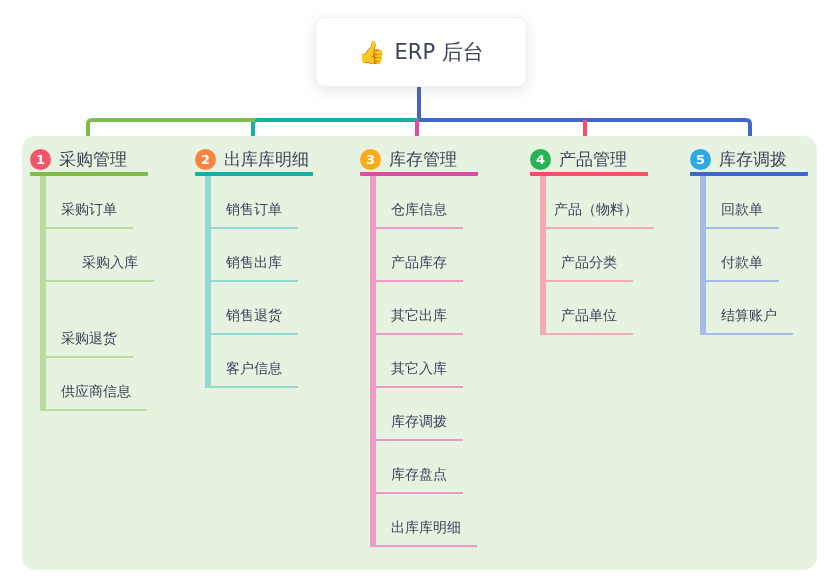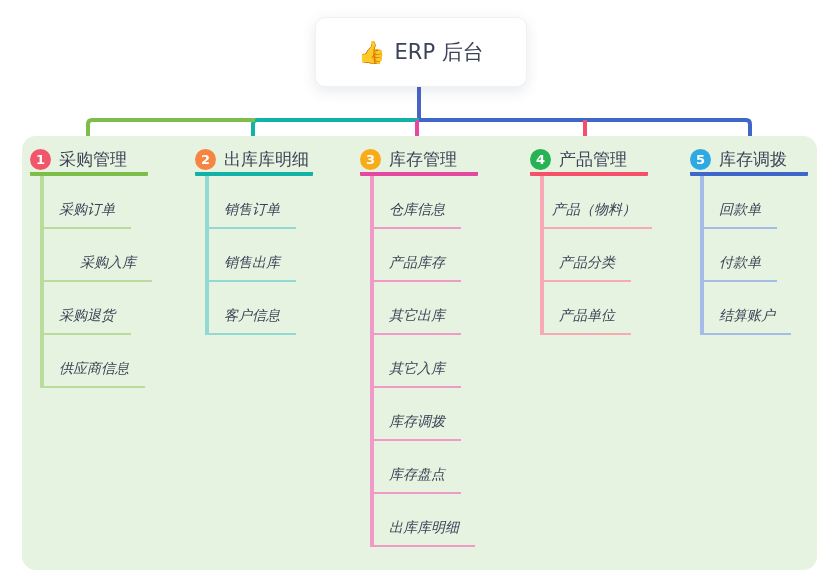--- a/index.html
+++ b/index.html
@@ -37,21 +37,21 @@
     width:118px;height:26px;display:flex;align-items:center;gap:8px;
     border-bottom:4px solid #888;border-radius:0 0 1px 1px;
     font-size:17px;font-weight:500;color:#3c4257;white-space:nowrap;
     cursor:pointer;
   }
   .badge{
     flex:0 0 auto;width:21px;height:21px;border-radius:50%;
     color:#ffffff;font-size:13px;font-weight:bold;line-height:21px;text-align:center;
   }
   .children{
-    margin-left:10px;border-left:4px solid #a3a3a3;width:max-content;font-style:italic;
+    margin-left:10px;border-left:6px solid #a3a3a3;width:max-content;
   }
   .child{
     height:53px;box-sizing:border-box;
     display:flex;align-items:flex-end;
     padding:0 16px 8px 15px;
     border-bottom:2px solid #ccc;
     font-size:14px;color:#3c4257;white-space:nowrap;
     width:max-content;cursor:pointer;
   }
 </style>
@@ -82,33 +82,34 @@
 
   <div class="panel">
   <div class="branch b1">
     <div class="branch-header" style="border-bottom-color: rgb(125, 189, 74);">
       <span class="badge" style="background: rgb(242, 86, 107);">1</span>
       <span class="branch-label">采购管理</span>
     </div>
     <div class="children" style="border-left-color: rgb(185, 220, 156);">
           <div class="child" style="border-bottom-color: rgb(185, 220, 156);">采购订单</div>
           <div class="child" style="border-bottom-color: rgb(185, 220, 156); padding-left: 36px;">采购入库</div>
-          <div class="child" style="border-bottom-color: rgb(185, 220, 156);">采购退货</div>
+          <div class="child" style="border-bottom-color: rgb(185, 220, 156); margin-top: 23px;">采购退货</div>
           <div class="child" style="border-bottom-color: rgb(185, 220, 156);">供应商信息</div>
         </div>
   </div>
 
   <div class="branch b2">
     <div class="branch-header" style="border-bottom-color: rgb(18, 178, 166);">
       <span class="badge" style="background: rgb(245, 133, 64);">2</span>
       <span class="branch-label">出库库明细</span>
     </div>
     <div class="children" style="border-left-color: rgb(147, 217, 211);">
           <div class="child" style="border-bottom-color: rgb(147, 217, 211); text-align: right;">销售订单</div>
           <div class="child" style="border-bottom-color: rgb(147, 217, 211);">销售出库</div>
+          <div class="child" style="border-bottom-color: rgb(147, 217, 211);">销售退货</div>
           <div class="child" style="border-bottom-color: rgb(147, 217, 211);">客户信息</div>
         </div>
   </div>
 
   <div class="branch b3">
     <div class="branch-header" style="border-bottom-color: rgb(227, 74, 159);">
       <span class="badge" style="background: rgb(248, 172, 25);">3</span>
       <span class="branch-label">库存管理</span>
     </div>
     <div class="children" style="border-left-color: rgb(240, 155, 199);">

